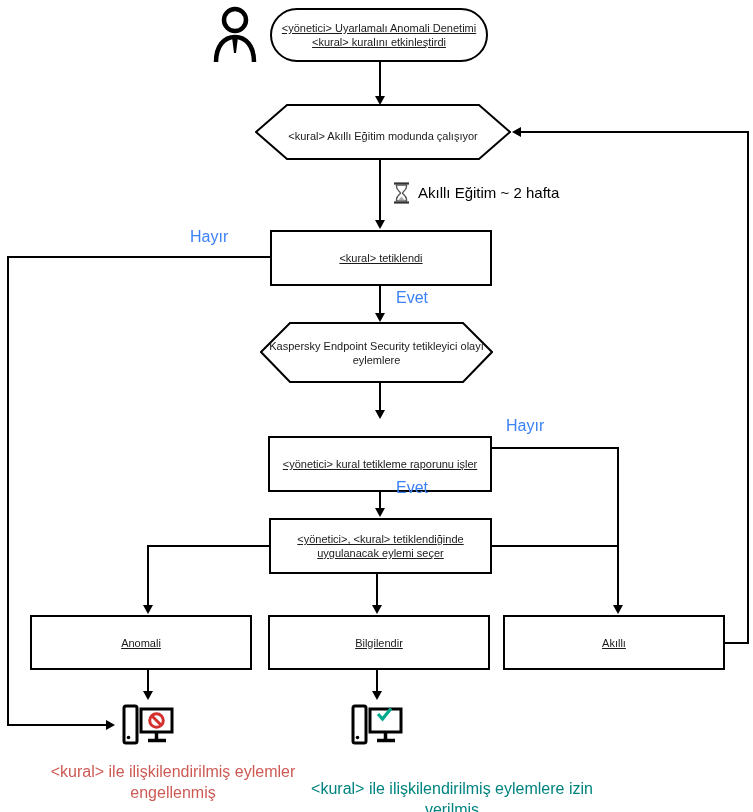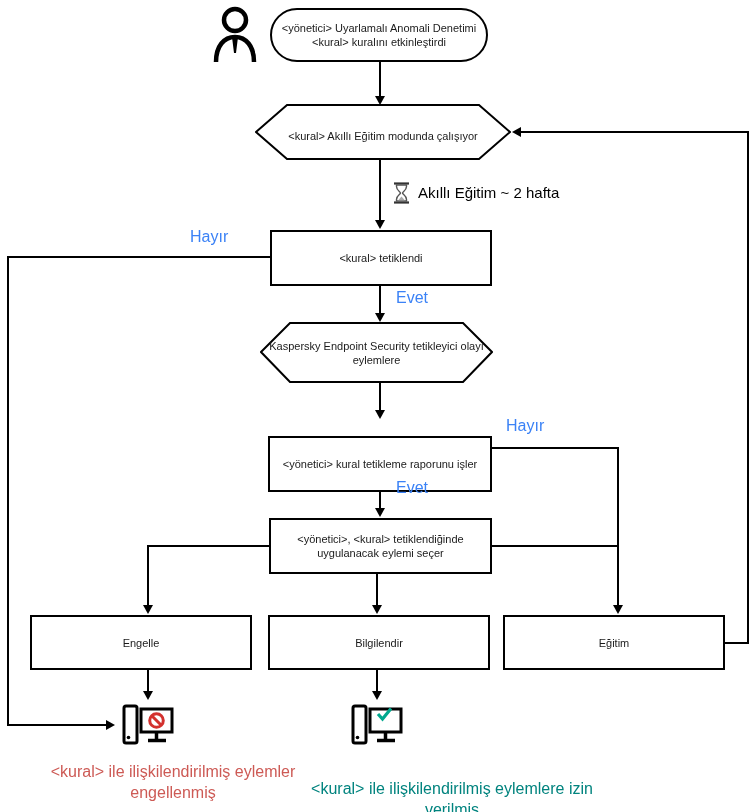--- a/index.html
+++ b/index.html
@@ -10,21 +10,21 @@
     --check-green:#00a88e;
     --node-text:#1a1a1a;
   }
   *{box-sizing:border-box;margin:0;padding:0;}
   body{background:#ffffff;font-family:"Liberation Sans",sans-serif;}
   .canvas{position:relative;width:753px;height:812px;background:#ffffff;overflow:hidden;}
   .connector-layer{position:absolute;left:0;top:0;z-index:0;}
   .node{position:absolute;z-index:2;background:#ffffff;border:2px solid var(--line-black);
         display:flex;flex-direction:column;align-items:center;justify-content:center;
         font-size:11px;color:var(--node-text);text-align:center;line-height:14px;}
-  .node .nline{white-space:nowrap;}
+  .node .nline{white-space:nowrap;text-decoration:underline;}
   .stadium{border-radius:28px;}
   .hex-wrap{position:absolute;z-index:2;}
   .hex-wrap svg{position:absolute;left:0;top:0;}
   .hex-label{position:absolute;inset:0;display:flex;flex-direction:column;align-items:center;
              justify-content:center;font-size:11px;color:var(--node-text);text-align:center;line-height:14px;}
   .hex-label .nline{white-space:nowrap;}
   .edge-label{position:absolute;z-index:3;font-size:16px;color:#3b82f6;white-space:nowrap;}
   .icon-abs{position:absolute;z-index:2;}
   .caption{position:absolute;z-index:3;font-size:16px;text-align:center;line-height:21px;}
   .caption.blocked{color:var(--blocked-text);}
@@ -123,27 +123,27 @@
 
   <div class="edge-label" style="left:506px;top:417px;">Hayır</div>
   <div class="edge-label" style="left:396px;top:479px;">Evet</div>
 
   <div class="node" style="left:269px;top:518px;width:223px;height:56px;">
     <div class="nline">&lt;yönetici&gt;, &lt;kural&gt; tetiklendiğinde</div>
     <div class="nline">uygulanacak eylemi seçer</div>
   </div>
 
   <div class="node" style="left:30px;top:615px;width:222px;height:55px;">
-    <div class="nline">Engelle</div>
+    <div class="nline">Anomali</div>
   </div>
   <div class="node" style="left:268px;top:615px;width:222px;height:55px;">
     <div class="nline">Bilgilendir</div>
   </div>
   <div class="node" style="left:503px;top:615px;width:222px;height:55px;">
-    <div class="nline">Eğitim</div>
+    <div class="nline">Akıllı</div>
   </div>
 
   <div class="icon-abs" style="left:122px;top:701px;">
     <svg width="52" height="48" viewBox="0 0 52 48">
       <rect x="2" y="5" width="13" height="37" rx="2" fill="#fff" stroke="#000" stroke-width="3"></rect>
       <circle cx="6.5" cy="36.5" r="1.8" fill="#000"></circle>
       <rect x="19" y="8" width="31" height="23" fill="#fff" stroke="#000" stroke-width="3"></rect>
       <line x1="34.5" y1="31" x2="34.5" y2="38" stroke="#000" stroke-width="3.5"></line>
       <line x1="26" y1="39.5" x2="44" y2="39.5" stroke="#000" stroke-width="3.5"></line>
       <g>

